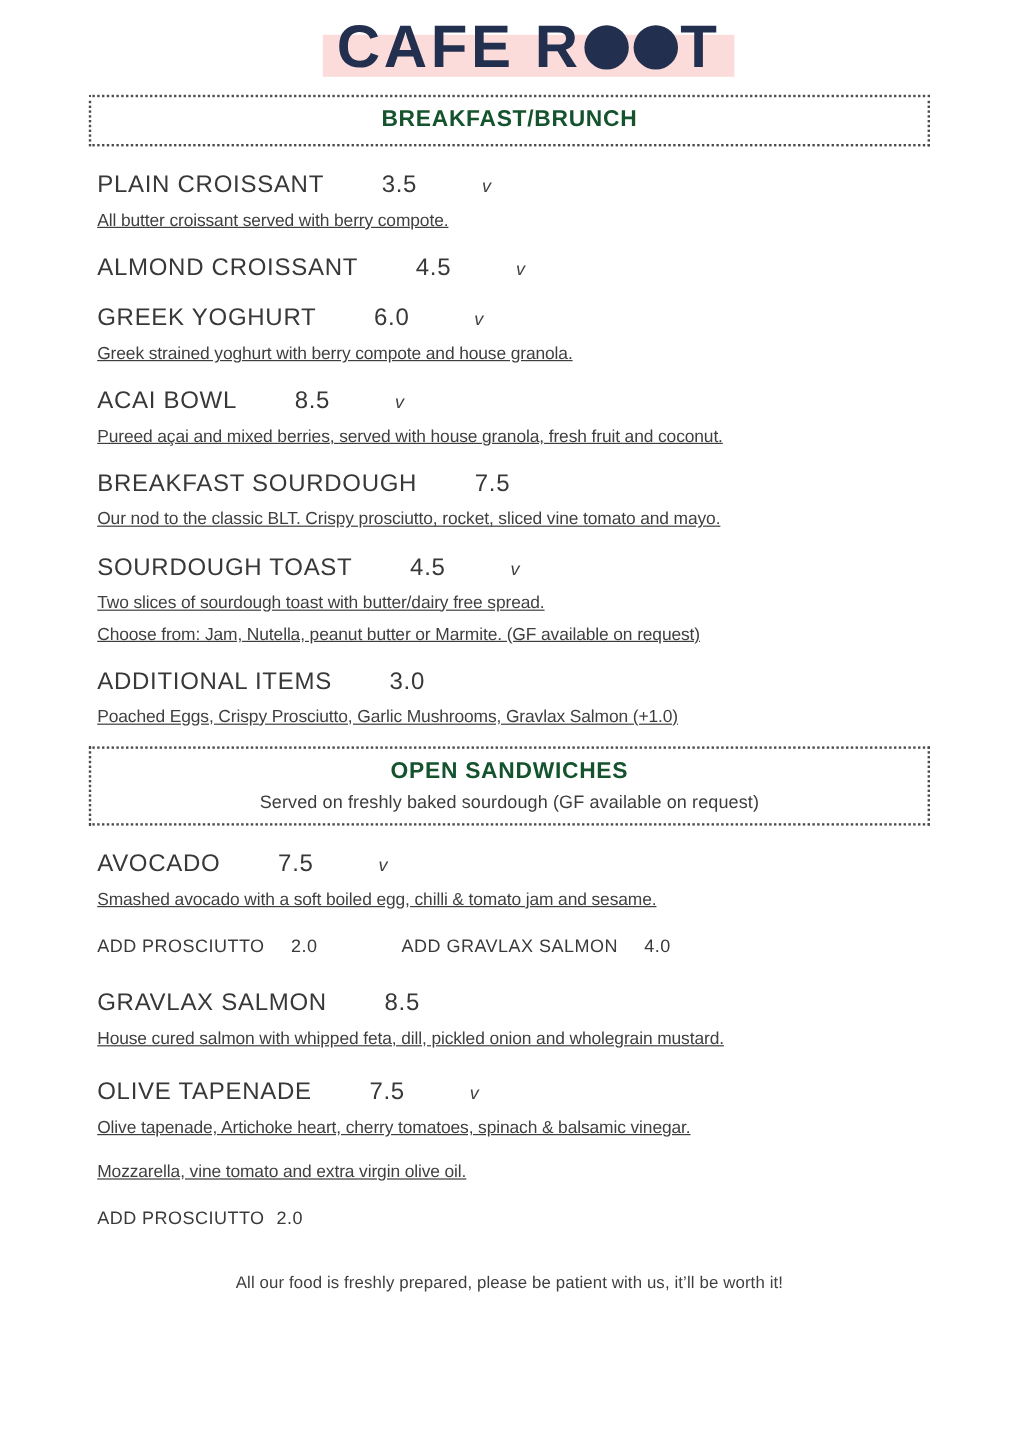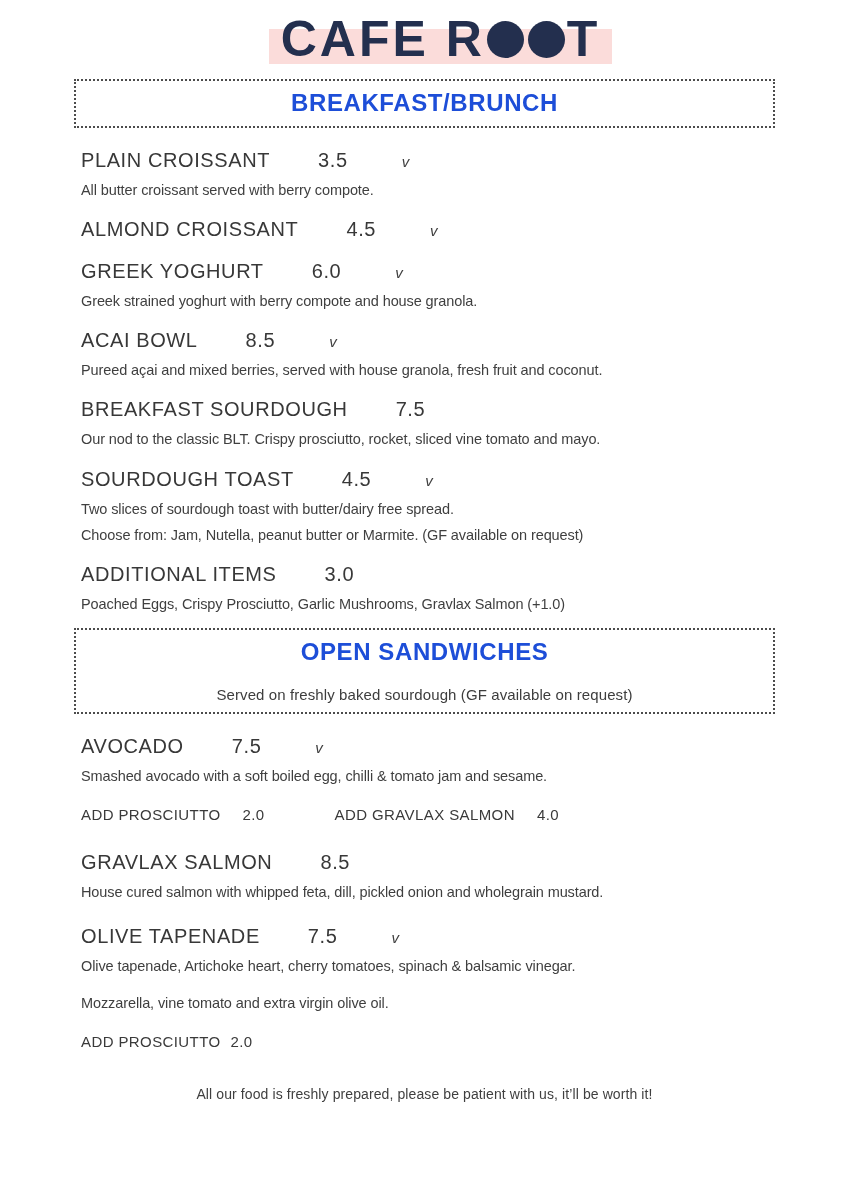--- a/index.html
+++ b/index.html
@@ -31,36 +31,36 @@
   }
 
   
   .section-box {
     width: 701px; margin: 12px auto 0;
     border: 2px dotted #4c4c4c;
     text-align: center;
     padding: 8px 10px 9px;
   }
   .section-title {
-    font-size: 24px; font-weight: 700; letter-spacing: 0.6px; color: #1d4ed8;
+    font-size: 19px; font-weight: 700; letter-spacing: 0.6px; color: #14532d;
   }
   .section-sub {
-    margin-top: 20px; font-size: 15px; color: #3d3d3d; letter-spacing: 0.1px;
+    margin-top: 6px; font-size: 15px; color: #3d3d3d; letter-spacing: 0.1px;
   }
 
   
   .menu { margin: 0 68px 0 81px; }
   .item { margin-top: 19px; }
   .item.first { margin-top: 21px; }
   .item-line { font-size: 20px; letter-spacing: 0.6px; color: #383838; white-space: nowrap; }
   .item-price { margin-left: 48px; text-align: right; }
   .item-veg { margin-left: 54px; font-style: italic; font-size: 15px; color: #404040; }
   .item-desc {
     margin-top: 9px; font-size: 14.5px; color: #3f3f3f;
-    letter-spacing: -0.1px; white-space: nowrap; line-height: 1.25;
+    letter-spacing: -0.1px; white-space: nowrap; line-height: 1.25; text-decoration: underline;
   }
   .item-desc + .item-desc { margin-top: 8px; }
 
   .addons { margin-top: 21px; font-size: 15px; letter-spacing: 0.4px; color: #3a3a3a; white-space: nowrap; }
   .addon-price { margin-left: 22px; }
   .addon-group + .addon-group { margin-left: 70px; }
   .addons.tight .addon-price { margin-left: 10px; }
 
   .gap-after-box { margin-top: 15px; }
 

